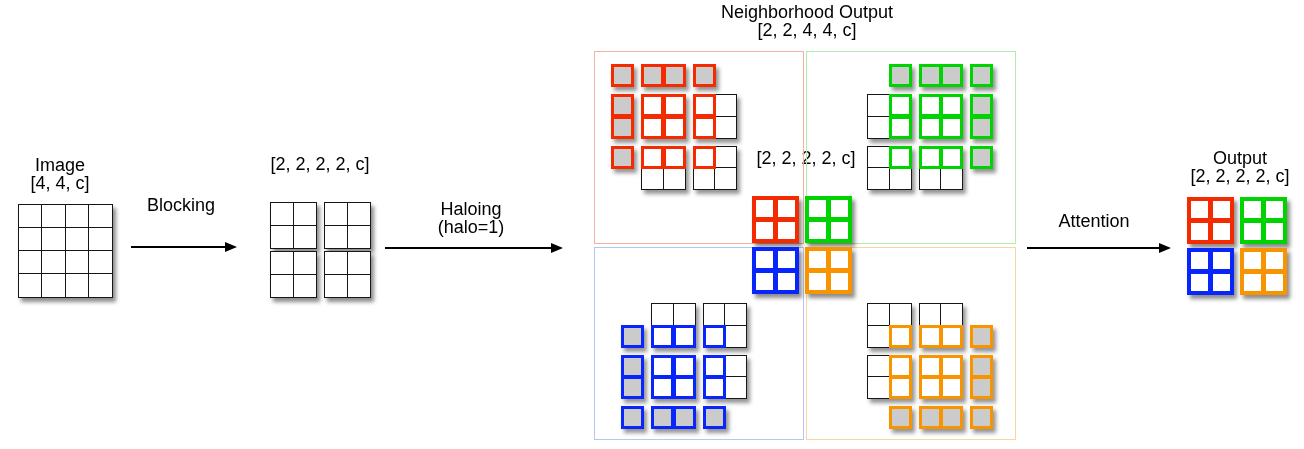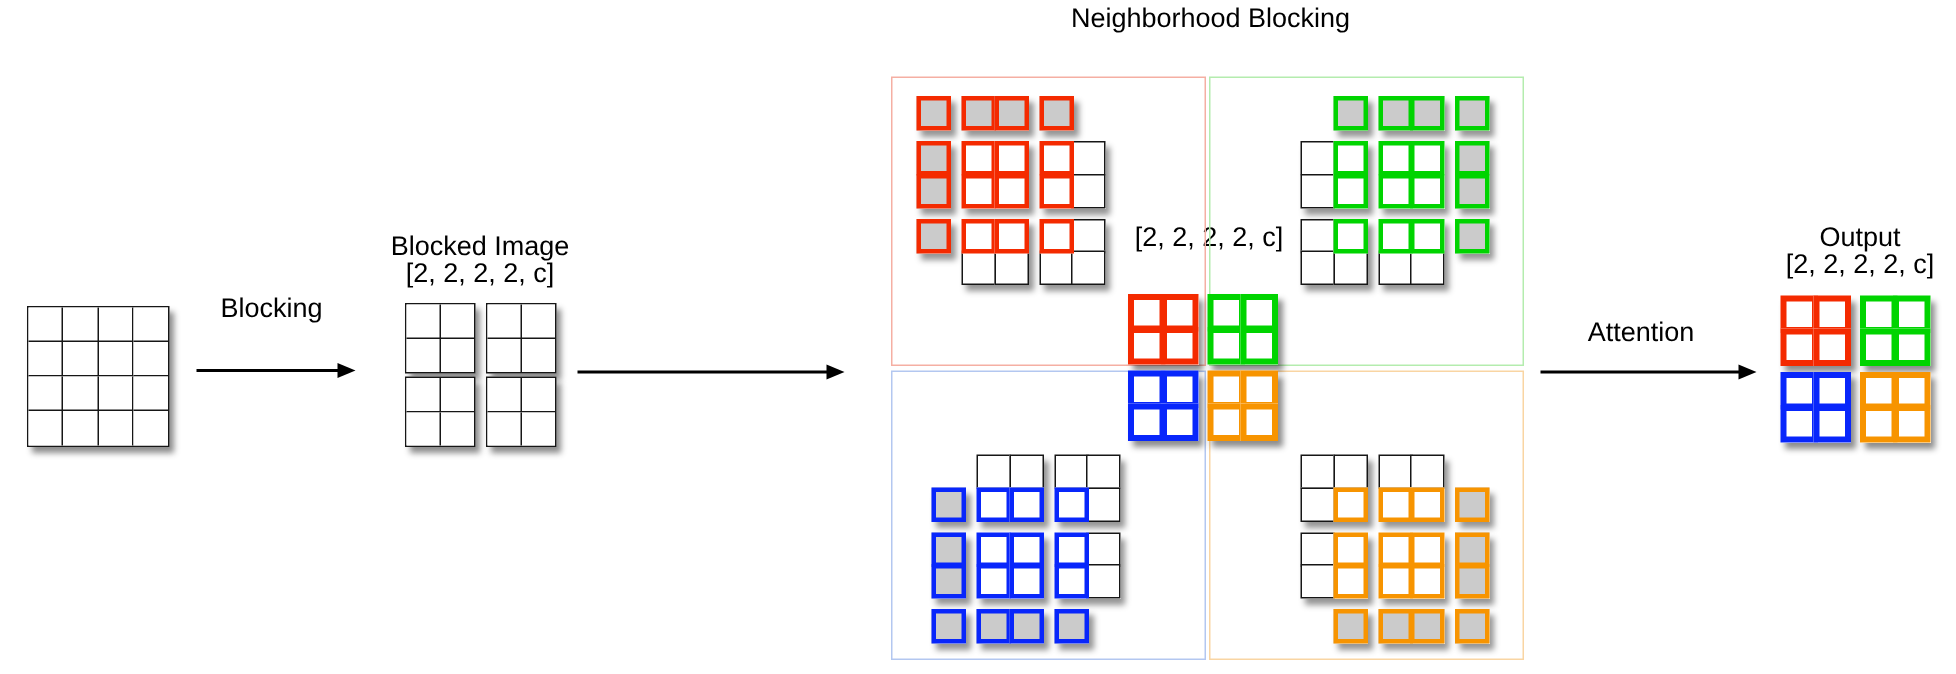--- a/index.html
+++ b/index.html
@@ -27,41 +27,49 @@
   
   .aline{position:absolute;height:1.8px;background:#000;}
   .ahead{position:absolute;width:0;height:0;border-top:5.5px solid transparent;
          border-bottom:5.5px solid transparent;border-left:12px solid #000;}
 </style>
 </head>
 <body>
 
 <div class="canvas">
 
+  <div class="lbl" style="left:10px;top:156px;width:100px;">
+    <div>Image</div>
+    <div>[4, 4, c]</div>
+  </div>
 
   <div class="lbl" style="left:245px;top:155px;width:150px;">
-    <div>Blocked Image</div>
     <div>[2, 2, 2, 2, c]</div>
   </div>
 
   <div class="lbl" style="left:657px;top:3px;width:300px;">
-    <div>Neighborhood Blocking</div>
+    <div>Neighborhood Output</div>
+    <div>[2, 2, 4, 4, c]</div>
   </div>
 
   <div class="lbl" style="left:731px;top:149px;width:150px;">
     <div>[2, 2, 2, 2, c]</div>
   </div>
 
   <div class="lbl" style="left:1165px;top:149px;width:150px;">
     <div>Output</div>
     <div>[2, 2, 2, 2, c]</div>
   </div>
 
   <div class="lbl" style="left:131px;top:196px;width:100px;">
     <div>Blocking</div>
+  </div>
+  <div class="lbl" style="left:411px;top:200px;width:120px;">
+    <div>Haloing</div>
+    <div>(halo=1)</div>
   </div>
   <div class="lbl" style="left:1044px;top:212px;width:100px;">
     <div>Attention</div>
   </div>
 
   <div>
     <div class="aline" style="left:131px;top:246px;width:95px;"></div>
     <div class="ahead" style="left:225px;top:241.5px;"></div>
   </div>
   <div>

